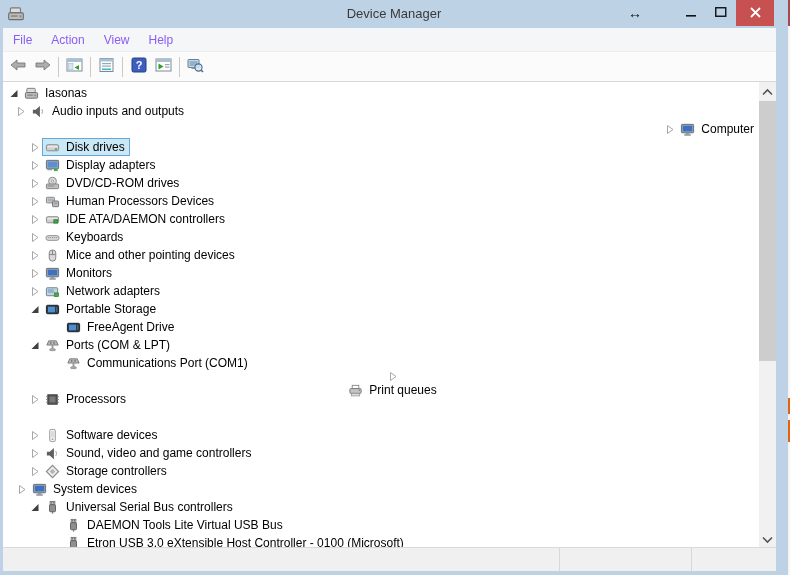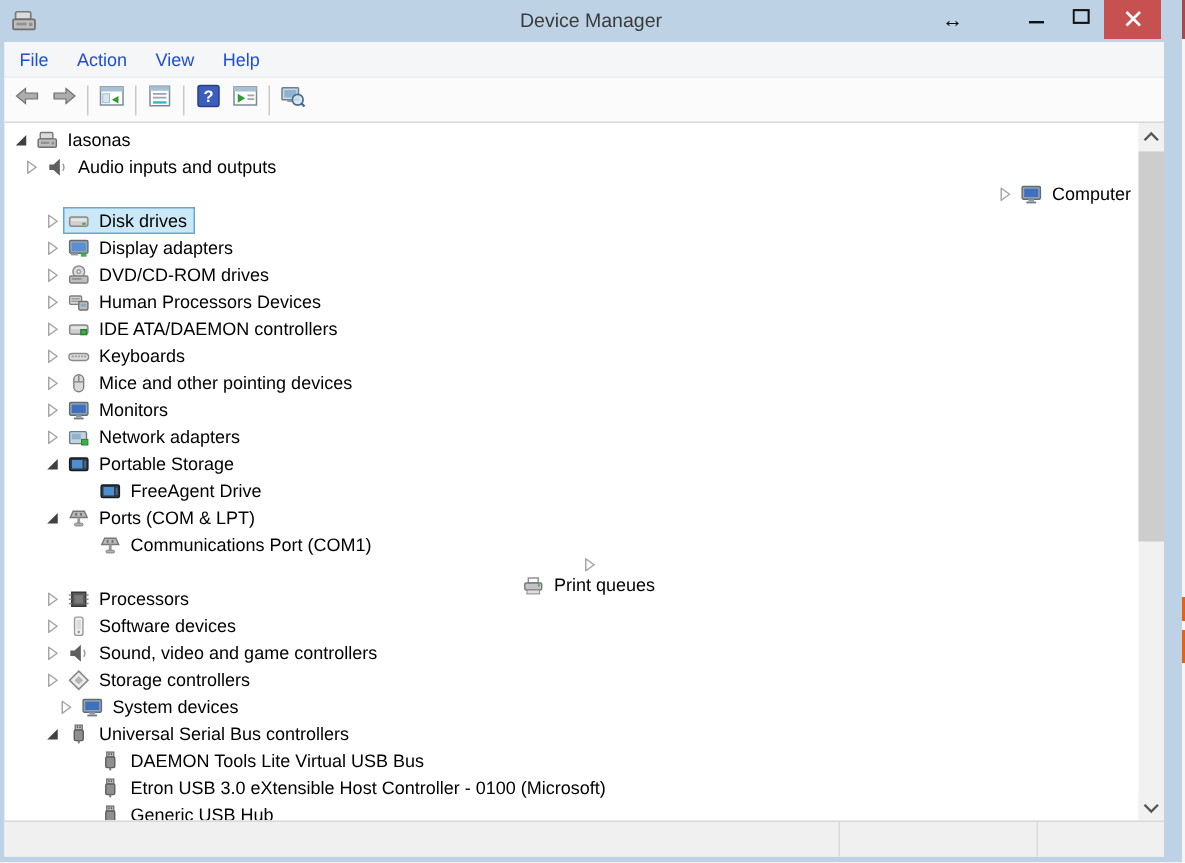--- a/index.html
+++ b/index.html
@@ -15,21 +15,21 @@
   .title { position:absolute; left:0; right:0; top:6px; text-align:center; font-size:13px; color:#3A3A3A; }
   .resize-cursor { position:absolute; left:628px; top:5px; font-size:14px; font-weight:bold; color:#111; }
   .caption-buttons { position:absolute; right:14px; top:0; display:flex; height:26px; }
   .cap-btn { width:30px; height:26px; display:flex; align-items:center; justify-content:center; }
   .cap-btn.close { width:38px; background:#C75050; color:#fff; font-size:13px; font-weight:bold; }
 
   
   .client { margin:0 12px 4px 3px; width:773px; height:543px; background:#FFFFFF; display:flex; flex-direction:column; }
 
   .menubar { height:24px; background:#F5F6F7; display:flex; align-items:center; border-bottom:1px solid #EDEEEF; }
-  .menu-item { padding:3px 9px; font-size:12px; color:#1d4ed8; margin-left:1px; }
+  .menu-item { padding:3px 9px; font-size:12px; color:#8b5cf6; margin-left:1px; }
 
   .toolbar { height:30px; background:#FBFBFB; border-bottom:1px solid #D8D8D8; display:flex; align-items:center; padding-left:2px; }
   .tb-btn { width:25px; height:25px; display:flex; align-items:center; justify-content:center; }
   .tb-sep { width:1px; height:20px; background:#C9C9C9; margin:0 3px; }
 
   .content { flex:1; display:flex; overflow:hidden; }
   .tree { width:756px; overflow:hidden; padding-top:2px; background:#FFFFFF; }
   .tree-row { display:flex; align-items:center; height:18px; }
   .exp { width:14px; flex:none; display:flex; align-items:center; justify-content:center; }
   .rowc { display:flex; align-items:center; border:1px solid transparent; padding:0 2px 0 1px; height:18px; }
@@ -472,21 +472,21 @@
                     <line x1="1" y1="8" x2="3" y2="8" stroke="#8A8A8A"></line>
                     <line x1="1" y1="11" x2="3" y2="11" stroke="#8A8A8A"></line>
                     <line x1="13" y1="5" x2="15" y2="5" stroke="#8A8A8A"></line>
                     <line x1="13" y1="8" x2="15" y2="8" stroke="#8A8A8A"></line>
                     <line x1="13" y1="11" x2="15" y2="11" stroke="#8A8A8A"></line>
                   </svg>
                 </span>
                 <span class="tlabel">Processors</span>
               </span>
             </div>
-            <div class="tree-row" style="padding-left: 25px;">
+            <div class="tree-row" style="padding-left: 25px; margin-top: 18px;">
               <span class="exp">
                 <svg width="9" height="9" viewBox="0 0 9 9">
                   <polygon points="1.5,0.5 7,4.5 1.5,8.5" fill="#FFFFFF" stroke="#A6A6A6"></polygon>
                 </svg>
               </span>
               <span class="rowc">
                 <span class="ticon">
                   <svg viewBox="0 0 16 16">
                     <rect x="5" y="1.5" width="6" height="13" rx="1.5" fill="#F1F1F1" stroke="#9A9A9A"></rect>
                     <rect x="6.5" y="3.5" width="3" height="6.5" fill="#DADADA"></rect>
@@ -521,21 +521,21 @@
               <span class="rowc">
                 <span class="ticon">
                   <svg viewBox="0 0 16 16">
                     <polygon points="8,1.5 14.5,8 8,14.5 1.5,8" fill="#EDEDED" stroke="#8A8A8A" stroke-width="1.2"></polygon>
                     <polygon points="8,5 11,8 8,11 5,8" fill="#B5B5B5"></polygon>
                   </svg>
                 </span>
                 <span class="tlabel">Storage controllers</span>
               </span>
             </div>
-            <div class="tree-row" style="padding-left: 34px;">
+            <div class="tree-row" style="padding-left: 12px;">
               <span class="exp">
                 <svg width="9" height="9" viewBox="0 0 9 9">
                   <polygon points="1.5,0.5 7,4.5 1.5,8.5" fill="#FFFFFF" stroke="#A6A6A6"></polygon>
                 </svg>
               </span>
               <span class="rowc">
                 <span class="ticon">
                   <svg viewBox="0 0 16 16">
                     <rect x="1.5" y="2.5" width="13" height="9" rx="0.8" fill="#9AA7B1" stroke="#5E6B75"></rect>
                     <rect x="3" y="4" width="10" height="6" fill="#3F6FBF"></rect>

